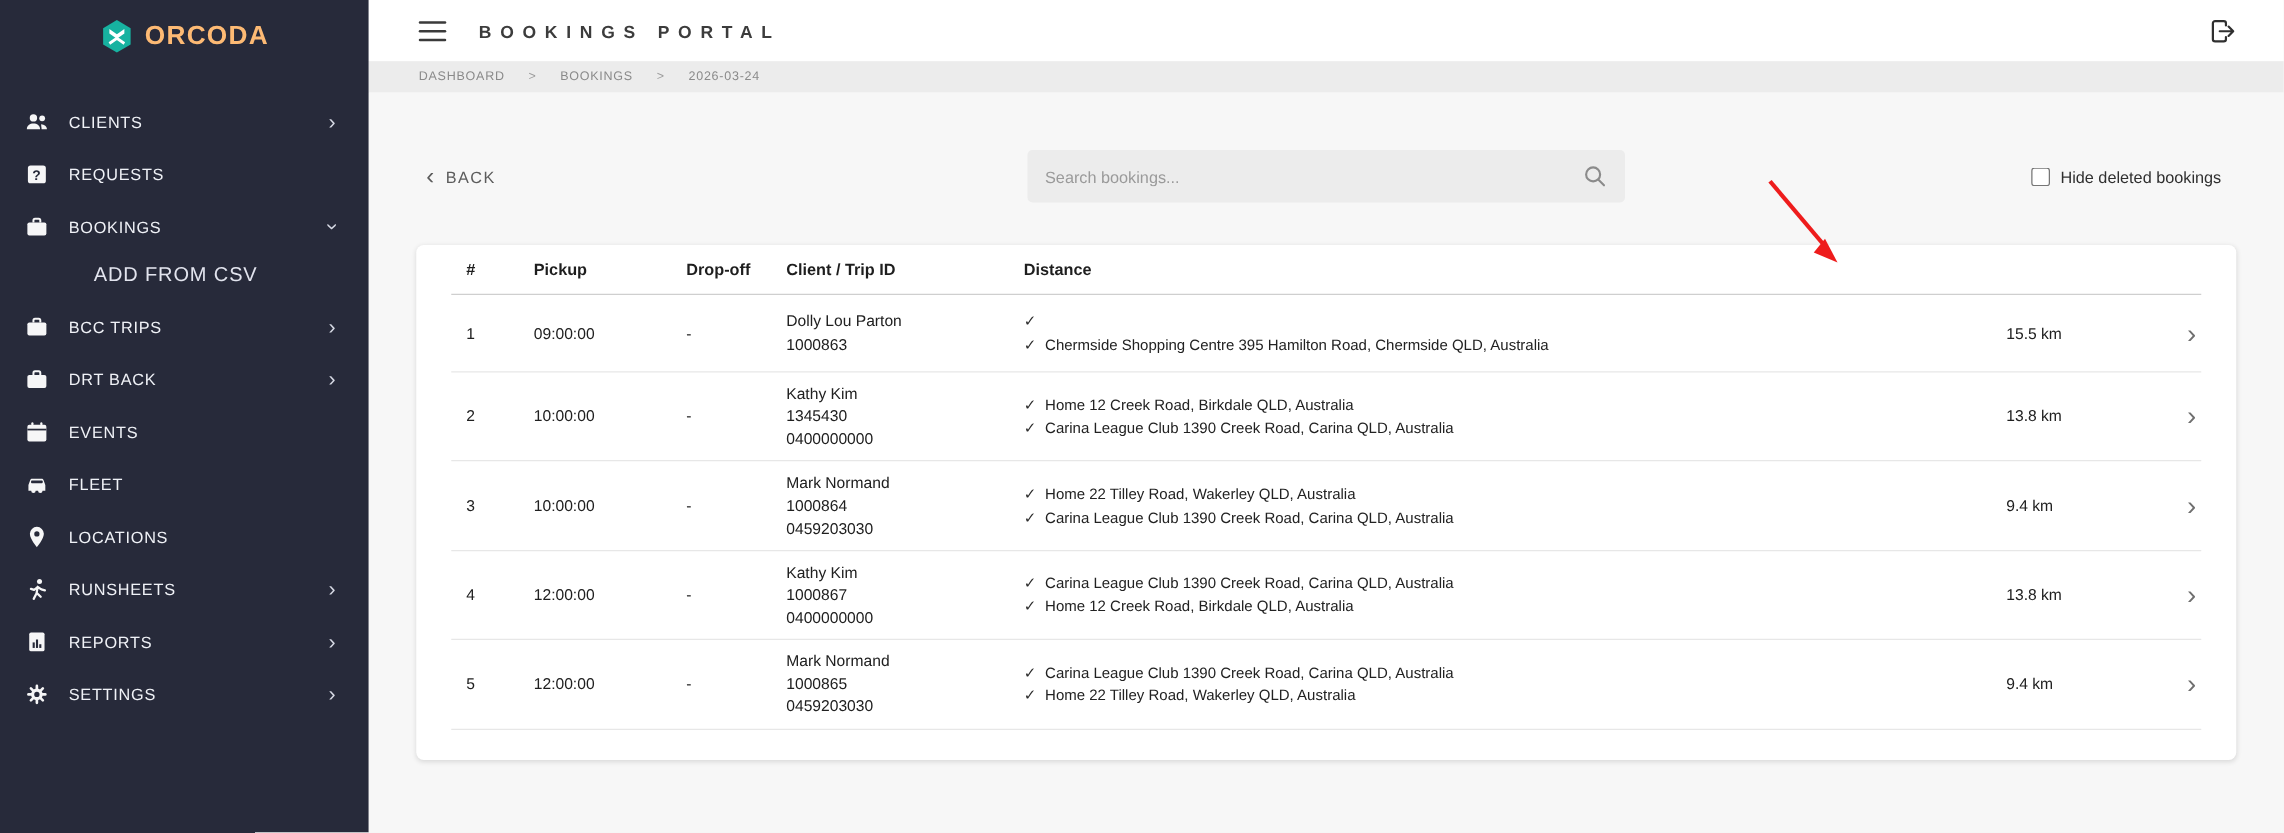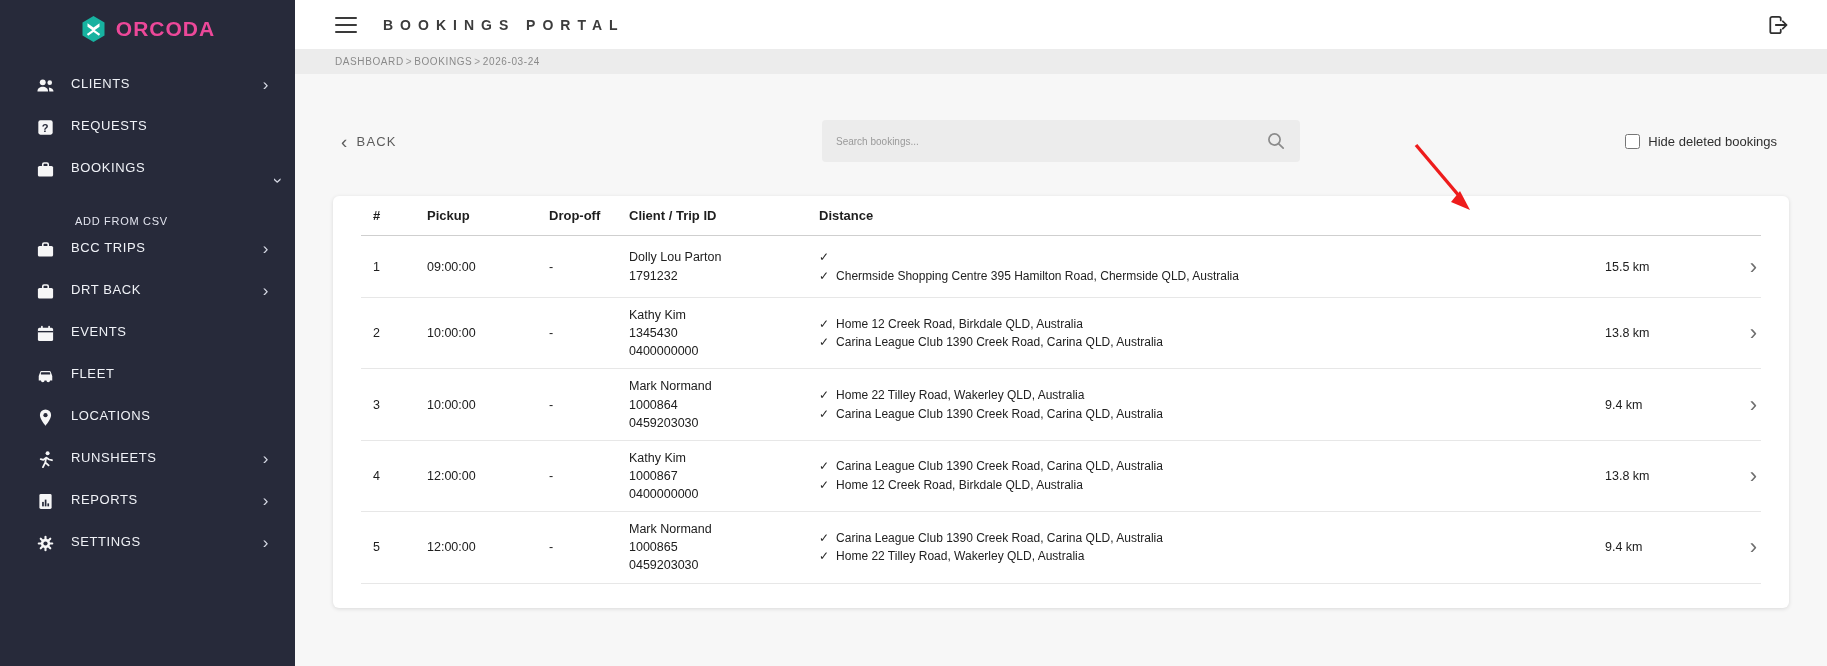--- a/index.html
+++ b/index.html
@@ -2,50 +2,50 @@
 <html><head>
 <meta charset="utf-8">
 <style>
   * { margin:0; padding:0; box-sizing:border-box; }
   html,body { width:1827px; height:666px; font-family:"Liberation Sans", sans-serif; background:#f6f6f6; overflow:hidden; }
   .app { position:relative; width:1827px; height:666px; display:flex; }
 
   
   .sidebar { width:295px; height:666px; background:#272a3a; color:#eef0f5; flex-shrink:0; display:flex; flex-direction:column; }
   .logo-row { height:50px; display:flex; align-items:center; justify-content:center; gap:9px; margin-top:4px; }
-  .logo-text { font-size:21px; font-weight:bold; letter-spacing:1px; color:#ec4899; }
+  .logo-text { font-size:21px; font-weight:bold; letter-spacing:1px; color:#fdba74; }
   .nav { margin-top:22px; }
-  .nav-item { height:42px; display:flex; padding:0 26px 0 36px; cursor:pointer; font-size:13px; letter-spacing:0.6px; color:#f0f2f7; }
+  .nav-item { height:42px; display:flex; align-items:center; padding:0 26px 0 20px; cursor:pointer; font-size:13px; letter-spacing:0.6px; color:#f0f2f7; }
   .nav-icon { width:19px; height:19px; margin-right:16px; flex-shrink:0; opacity:0.96; }
   .nav-label { flex:1; }
   .nav-chevron { font-size:17px; color:#d6d9e4; line-height:1; }
   .nav-chevron.down { transform:rotate(90deg); }
-  .nav-sub { height:38px; display:flex; align-items:center; padding-left:75px; font-size:11px; letter-spacing:0.7px; color:#e2e4ee; cursor:pointer; }
+  .nav-sub { height:38px; display:flex; align-items:center; padding-left:75px; font-size:16px; letter-spacing:0.7px; color:#e2e4ee; cursor:pointer; }
 
   
   .content { flex:1; display:flex; flex-direction:column; position:relative;justify-content:space-between; }
   .topbar { height:49px; background:#ffffff; display:flex; align-items:center; padding:0 38px 0 40px; }
   .hamburger { width:22px; height:16px; display:flex; flex-direction:column; justify-content:space-between; cursor:pointer; margin-right:26px; }
   .hamburger span { display:block; height:2px; background:#3a3a3a; border-radius:1px; }
   .topbar-title { font-size:14px; font-weight:bold; letter-spacing:7px; color:#3c3c3c; }
   .topbar-spacer { flex:1; }
   .logout { cursor:pointer; display:flex; align-items:center; }
 
   
-  .breadcrumb { height:25px; background:#ececec; display:flex; align-items:center; gap:2px; padding:0 40px; font-size:10px; letter-spacing:0.6px; color:#8a8a8a; text-transform:uppercase; }
+  .breadcrumb { height:25px; background:#ececec; display:flex; align-items:center; gap:19px; padding:0 40px; font-size:10px; letter-spacing:0.6px; color:#8a8a8a; text-transform:uppercase; }
   .crumb { cursor:pointer; }
   .crumb-sep { color:#9a9a9a; font-size:10px; }
 
   
   .main { flex:1; background:#f7f7f7; padding:44px 38px 0 38px; position:relative; }
   .band { position:relative; height:46px; display:flex; align-items:center; }
   .back-link { display:flex; align-items:center; gap:8px; color:#5c5c5c; font-size:13px; letter-spacing:1.2px; cursor:pointer; margin-left:8px; }
   .back-chev { font-size:19px; line-height:1; color:#5c5c5c; }
   .search-wrap { position:absolute; left:50%; transform:translateX(-50%); width:478px; height:42px; background:#ececec; border-radius:4px; display:flex; align-items:center; padding:0 14px; }
-  .search-input { flex:1; border:none; outline:none; background:transparent; font-size:10px; color:#333; font-family:"Liberation Sans", sans-serif; }
+  .search-input { flex:1; border:none; outline:none; background:transparent; font-size:13px; color:#333; font-family:"Liberation Sans", sans-serif; }
   .search-input::placeholder { color:#9a9a9a; }
   .hide-deleted { position:absolute; right:12px; display:flex; align-items:center; gap:8px; font-size:13px; color:#2f2f2f; }
   .hide-deleted input { width:15px; height:15px; cursor:pointer; }
 
   
   .card { margin-top:32px; background:#ffffff; border-radius:6px; box-shadow:0 1px 4px rgba(0,0,0,0.12); padding-bottom:24px; }
   .card-actions { display:flex; justify-content:flex-end; align-items:center; padding:20px 28px 14px 28px; }
   .action-btn { display:flex; align-items:center; gap:9px; color:#00b3a3; font-size:13px; letter-spacing:0.4px; font-weight:bold; cursor:pointer; }
   .action-divider { width:1px; height:20px; background:#dcdcdc; margin:0 20px; }
 
@@ -253,21 +253,21 @@
             <div>Distance</div>
             <div></div>
           </div>
 
           <div class="trow">
             <div class="c-num">1</div>
             <div>09:00:00</div>
             <div>-</div>
             <div class="client-cell">
               <div>Dolly Lou Parton</div>
-              <div>1791232</div>
+              <div>1000863</div>
               <div></div>
             </div>
             <div>
               <div class="detail-line">
                   <span class="check">✓</span>
                 </div>
               <div class="detail-line">
                   <span class="check">✓</span>
                   <span>Chermside Shopping Centre 395 Hamilton Road, Chermside QLD, Australia</span>
                 </div>

